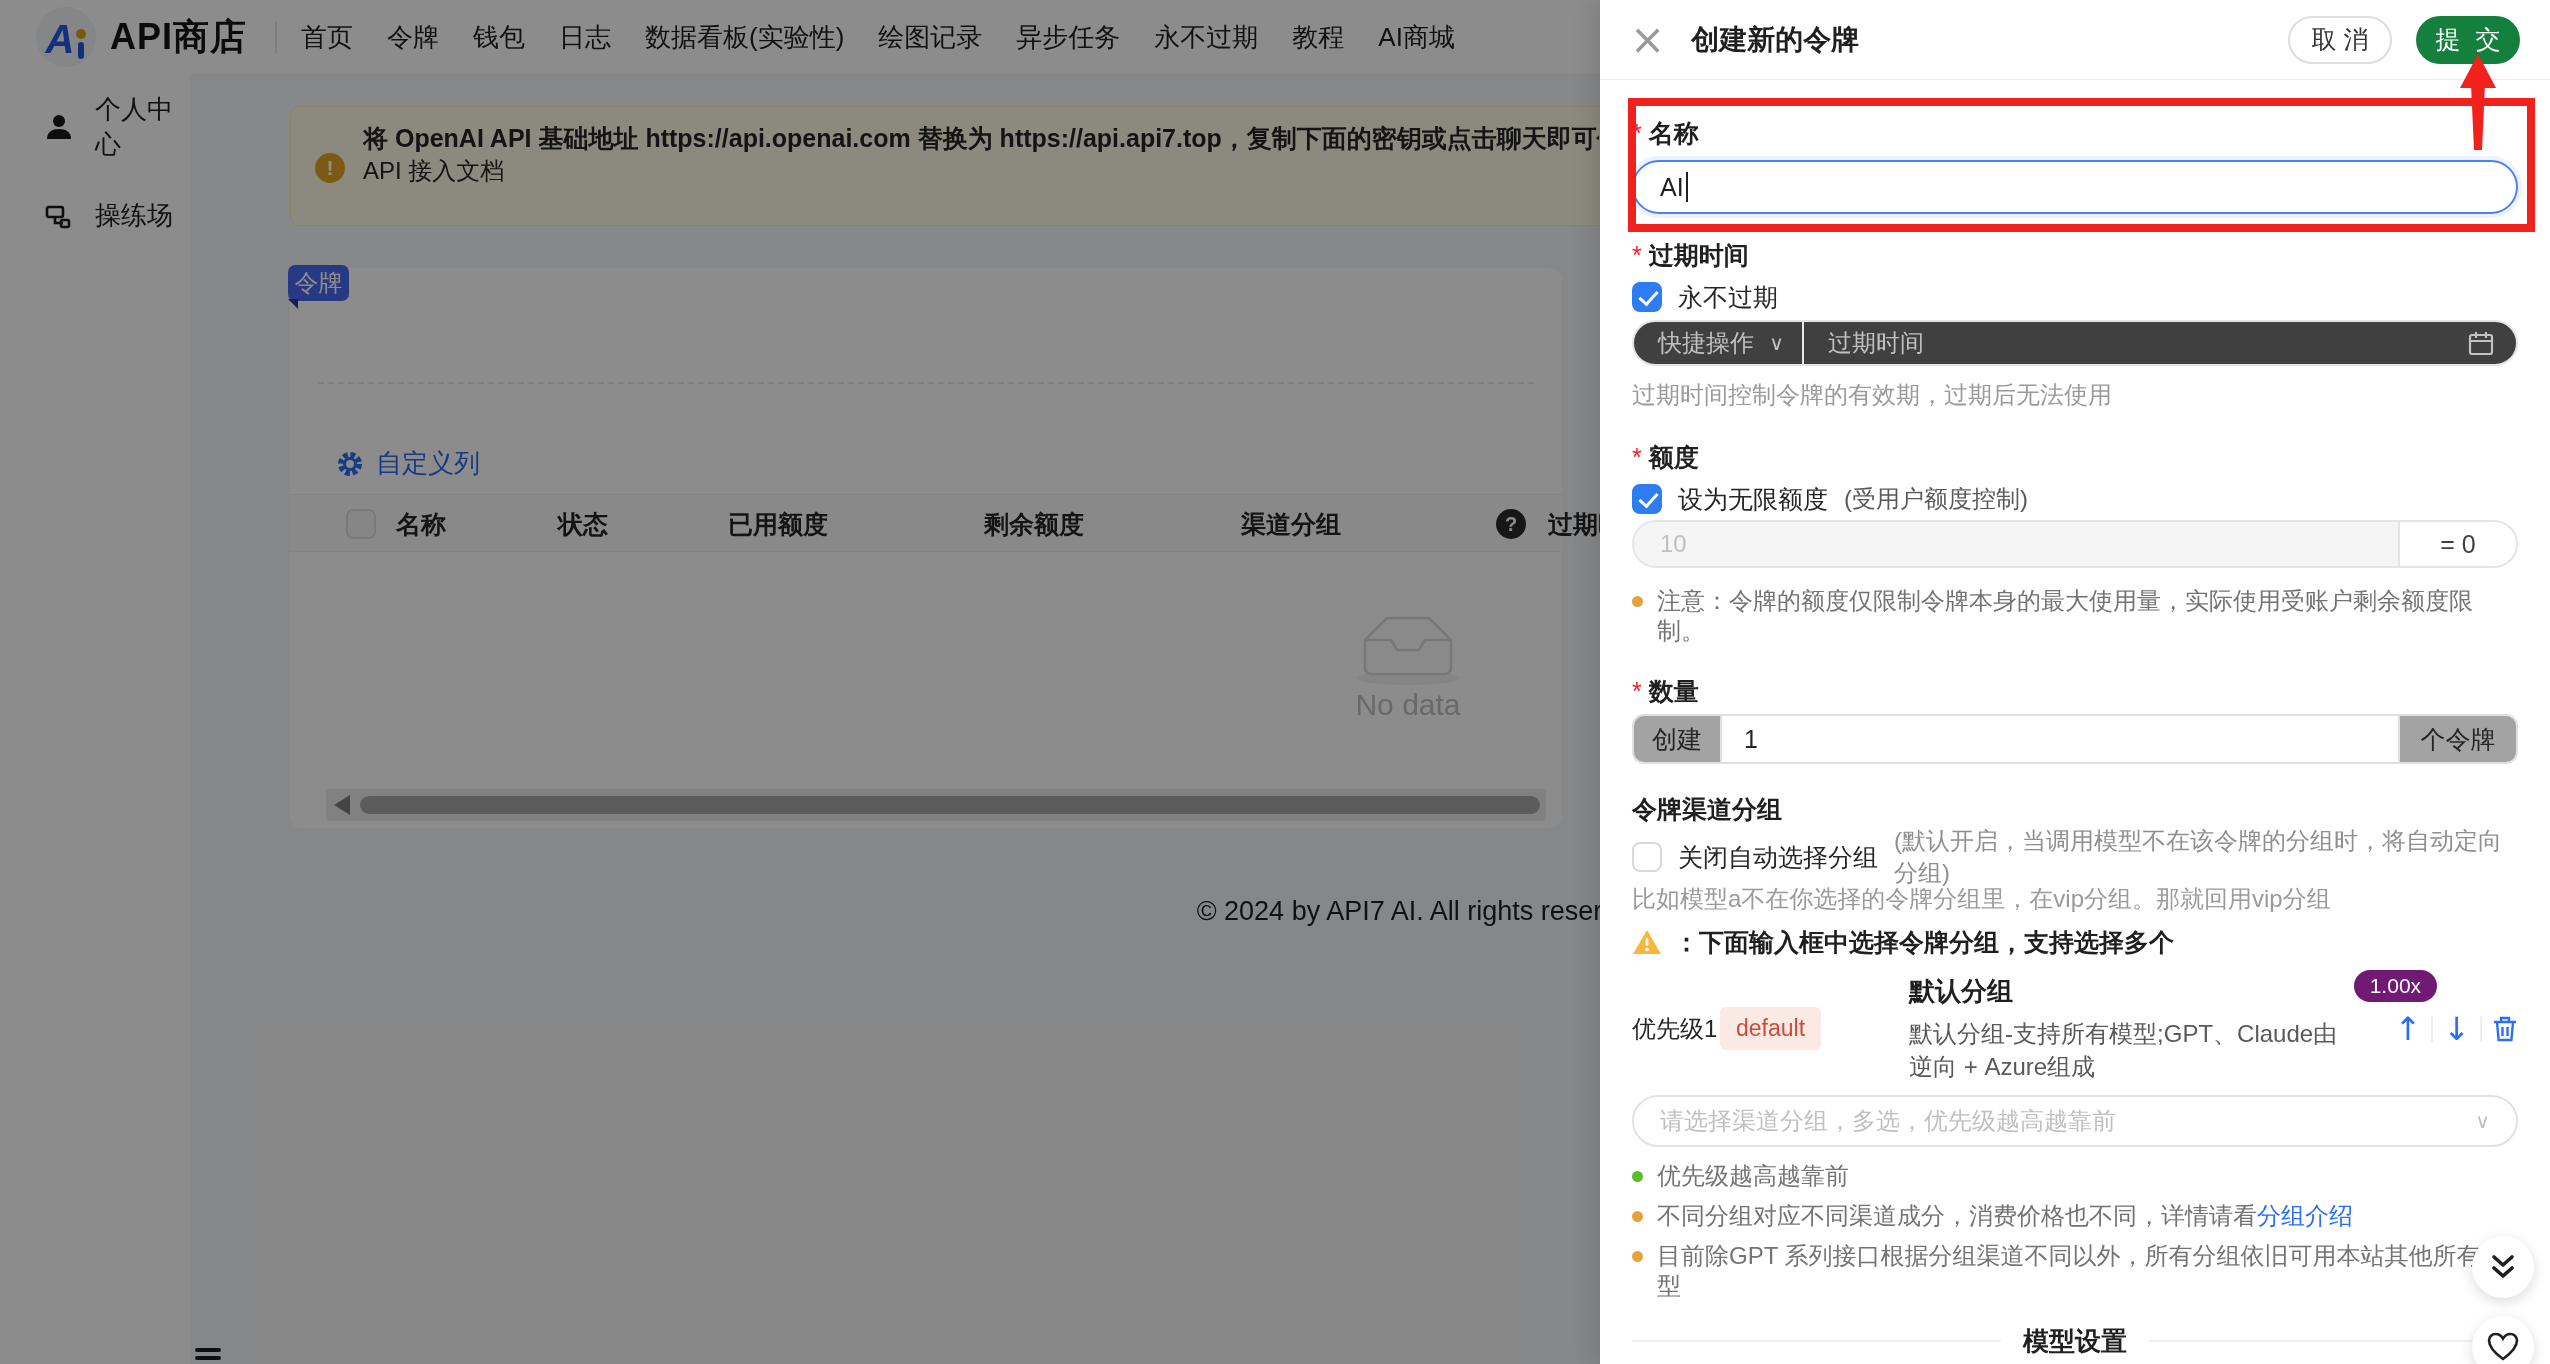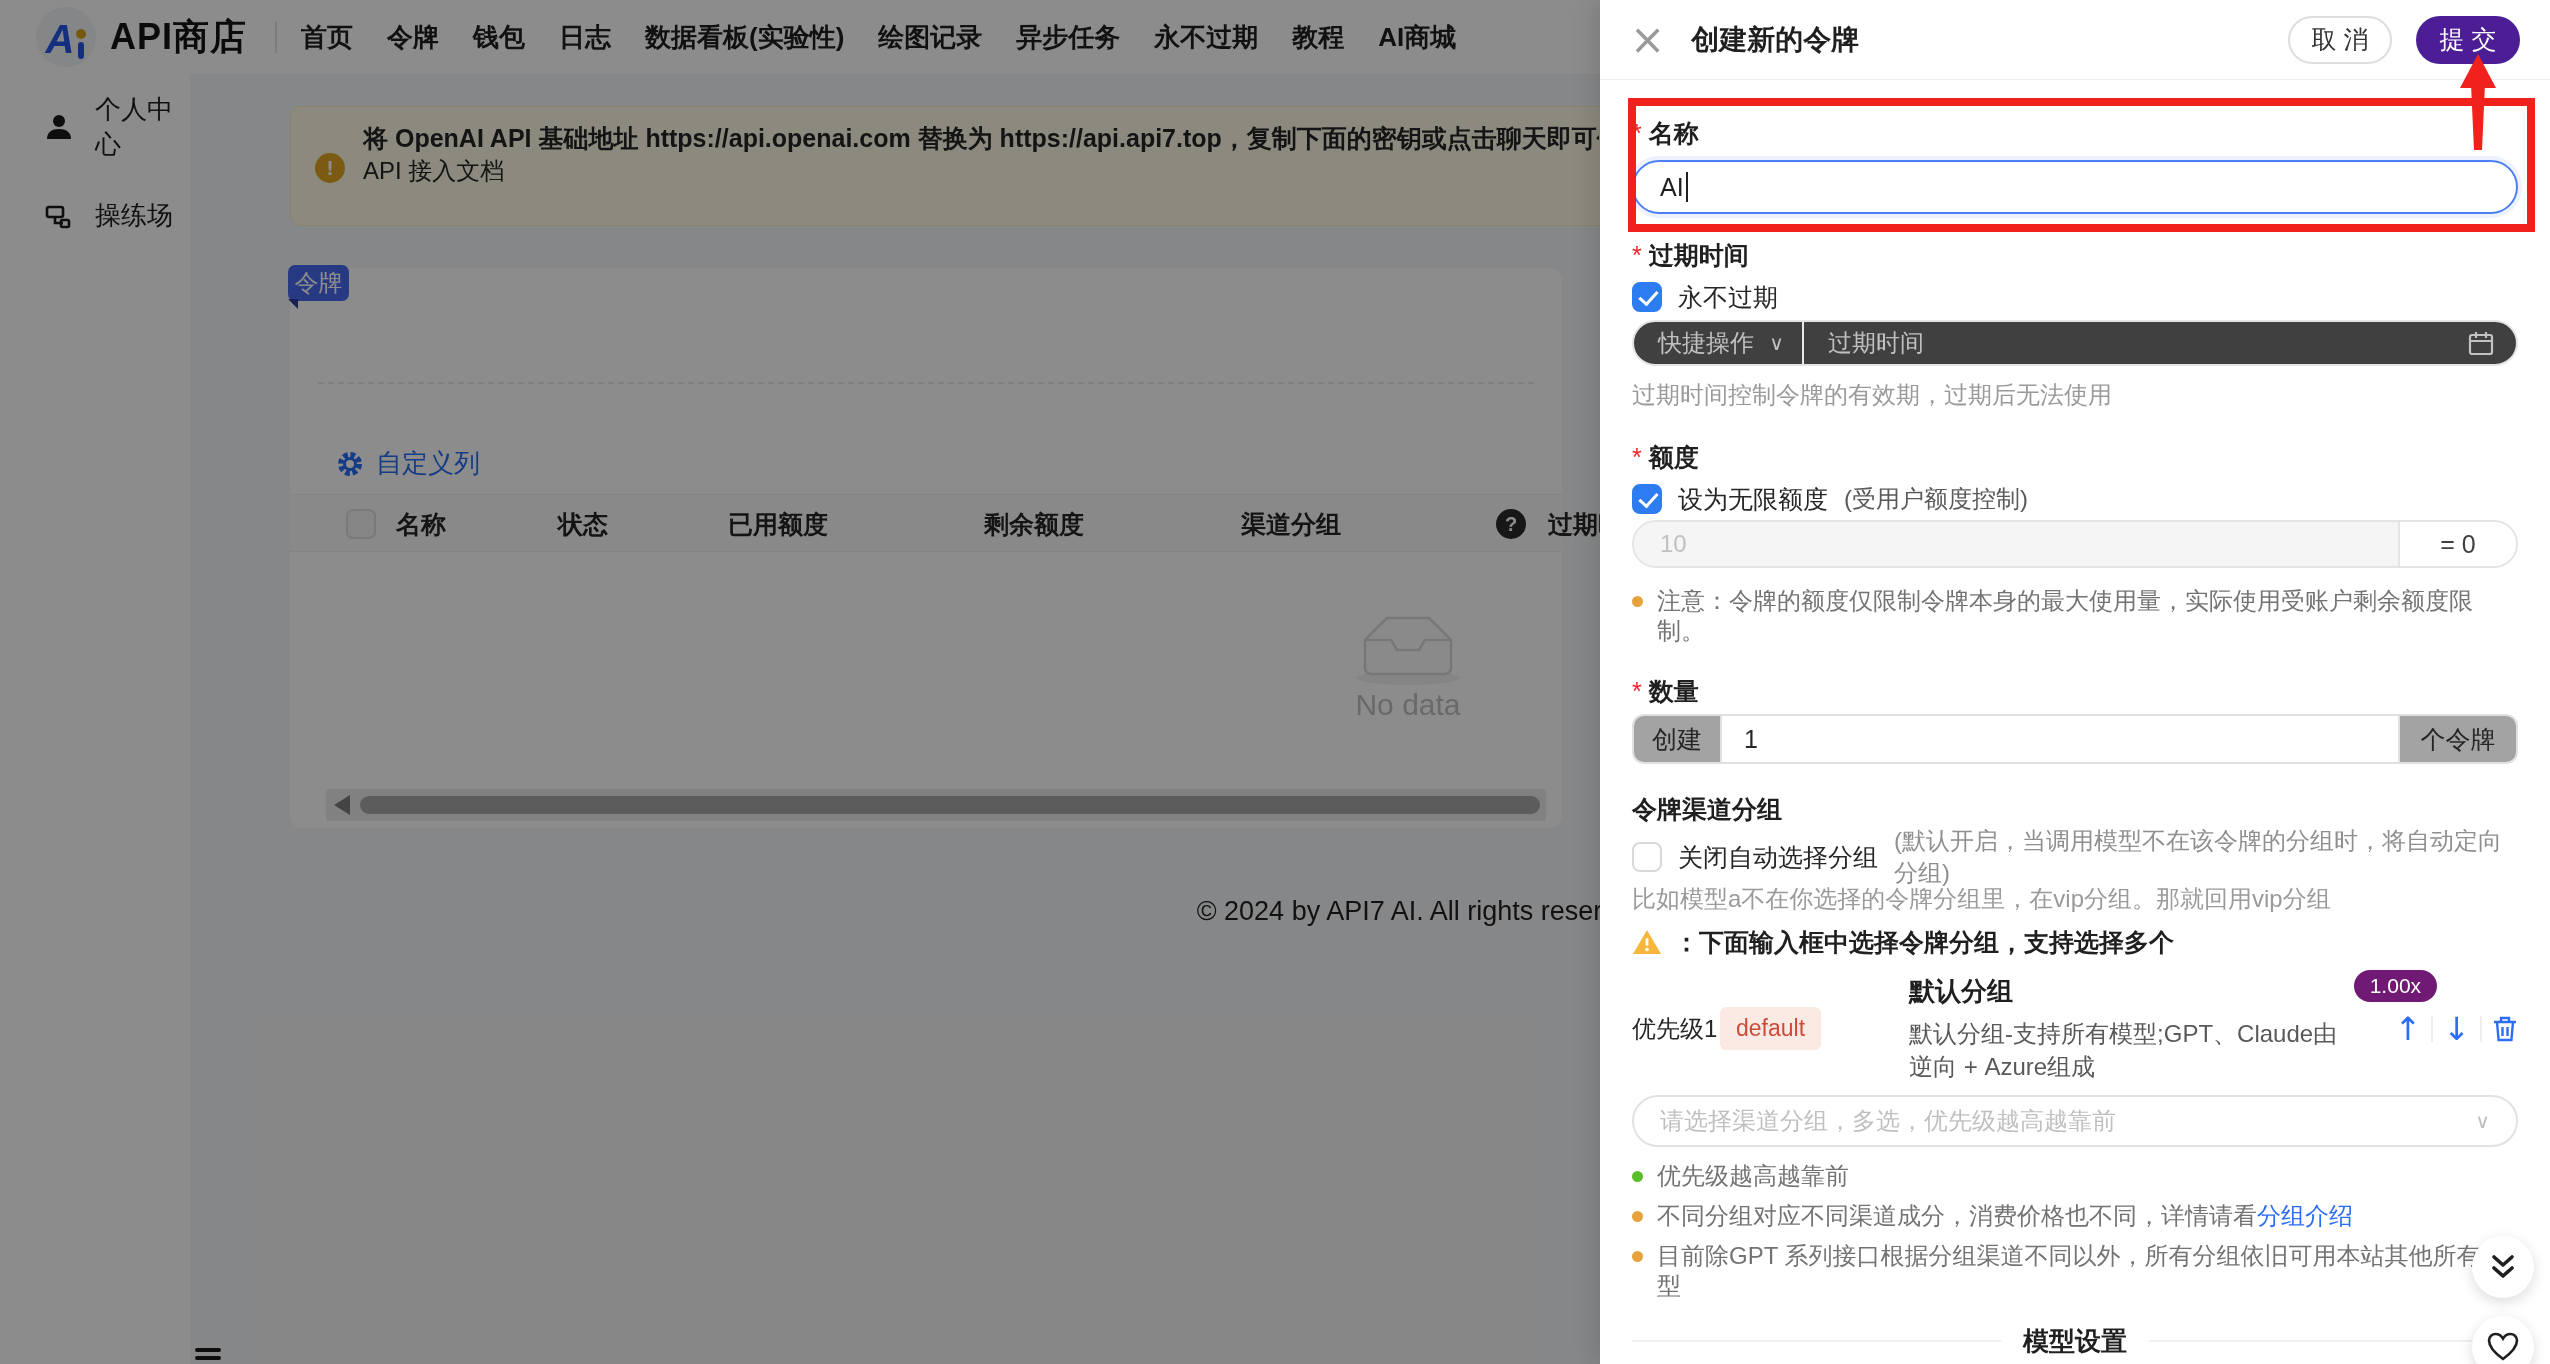--- a/index.html
+++ b/index.html
@@ -10,21 +10,21 @@
   .topbar { position:absolute; left:0; top:0; width:2550px; height:74px; background:#fff; display:flex; align-items:center; }
   .logo-wrap { display:flex; align-items:center; gap:14px; margin-left:36px; cursor:pointer; }
   .logo-circle { width:60px; height:60px; border-radius:50%; background:#f2f4f8; display:flex; align-items:flex-end; justify-content:center; padding-bottom:8px; }
   .logo-a { color:#2657e8; font-weight:800; font-size:40px; line-height:1; font-style:italic; }
   .logo-i { display:flex; flex-direction:column; align-items:center; gap:3px; margin-left:2px; }
   .logo-i .dot { width:10px; height:10px; border-radius:50%; background:#d9a21b; }
   .logo-i .stem { width:6px; height:17px; border-radius:3px; background:#2657e8; }
   .brand { font-size:36px; font-weight:800; color:#141414; letter-spacing:1px; }
   .topbar-divider { width:2px; height:32px; background:#e3e3e3; margin:0 24px 0 28px; }
   .nav { display:flex; align-items:center; gap:34px; }
-  .nav-item { font-size:26px; font-weight:700; color:#1f1f1f; white-space:nowrap; cursor:pointer; }
+  .nav-item { font-size:26px; font-weight:400; color:#1f1f1f; white-space:nowrap; cursor:pointer; }
 
   
   .sidebar { position:absolute; left:0; top:74px; width:190px; height:1290px; background:#fff; }
   .side-item { display:flex; align-items:center; gap:22px; padding:18px 0 18px 45px; cursor:pointer; }
   .side-item svg { flex:0 0 auto; }
   .side-label { font-size:26px; color:#1f1f1f; }
 
   
   .banner { position:absolute; left:290px; top:106px; width:1330px; height:120px; background:#fffbe6; border:1px solid #ffeebc; border-radius:10px; padding:14px 20px 12px 72px; }
   .banner-icon { position:absolute; left:24px; top:46px; width:30px; height:30px; border-radius:50%; background:#e0a526; color:#fff; font-weight:800; font-size:21px; display:flex; align-items:center; justify-content:center; }
@@ -57,21 +57,21 @@
   
   .mask { position:absolute; left:0; top:0; width:1600px; height:1364px; background:rgba(0,0,0,0.45); z-index:50; }
 
   
   .drawer { position:absolute; left:1600px; top:0; width:950px; height:1364px; background:#fff; z-index:100; box-shadow:-8px 0 20px rgba(0,0,0,0.10); }
   .drawer-head { height:80px; border-bottom:1px solid #efefef; display:flex; align-items:center; padding:0 30px; }
   .close-x { font-size:42px; color:#9a9a9a; line-height:1; cursor:pointer; margin-right:26px; font-family:"DejaVu Sans",sans-serif; }
   .drawer-title { font-size:28px; font-weight:700; color:#1f1f1f; flex:1; }
   .btn { height:48px; border-radius:24px; display:flex; align-items:center; justify-content:center; font-size:25px; cursor:pointer; white-space:nowrap; }
   .btn-cancel { width:104px; background:#fff; border:2px solid #dedede; color:#333; margin-right:24px; }
-  .btn-submit { width:104px; background:#4c1d95; color:#fff; border:none; }
+  .btn-submit { width:104px; background:#15803d; color:#fff; border:none;font-family:Liberation Mono, monospace; }
 
   .drawer-body { padding:38px 32px 0 32px; }
   .f-label { font-size:25px; font-weight:700; color:#1f1f1f; height:30px; line-height:30px; margin-bottom:12px; }
   .req::before { content:"* "; color:#f5222d; font-weight:400; }
   .name-input { height:54px; border:2px solid #4a7ff5; border-radius:27px; box-shadow:0 0 0 4px rgba(74,127,245,0.10); display:flex; align-items:center; padding:0 26px; margin-bottom:26px; cursor:text; }
   .name-val { font-size:25px; color:#1f1f1f; }
   .caret { display:inline-block; width:2px; height:30px; background:#1f1f1f; margin-left:2px; vertical-align:middle; }
 
   .cb-row { display:flex; align-items:center; gap:16px; height:30px; margin-bottom:8px; }
   .cb { width:30px; height:30px; border:2px solid #d9d9d9; border-radius:8px; background:#fff; position:relative; flex:0 0 auto; cursor:pointer; }

